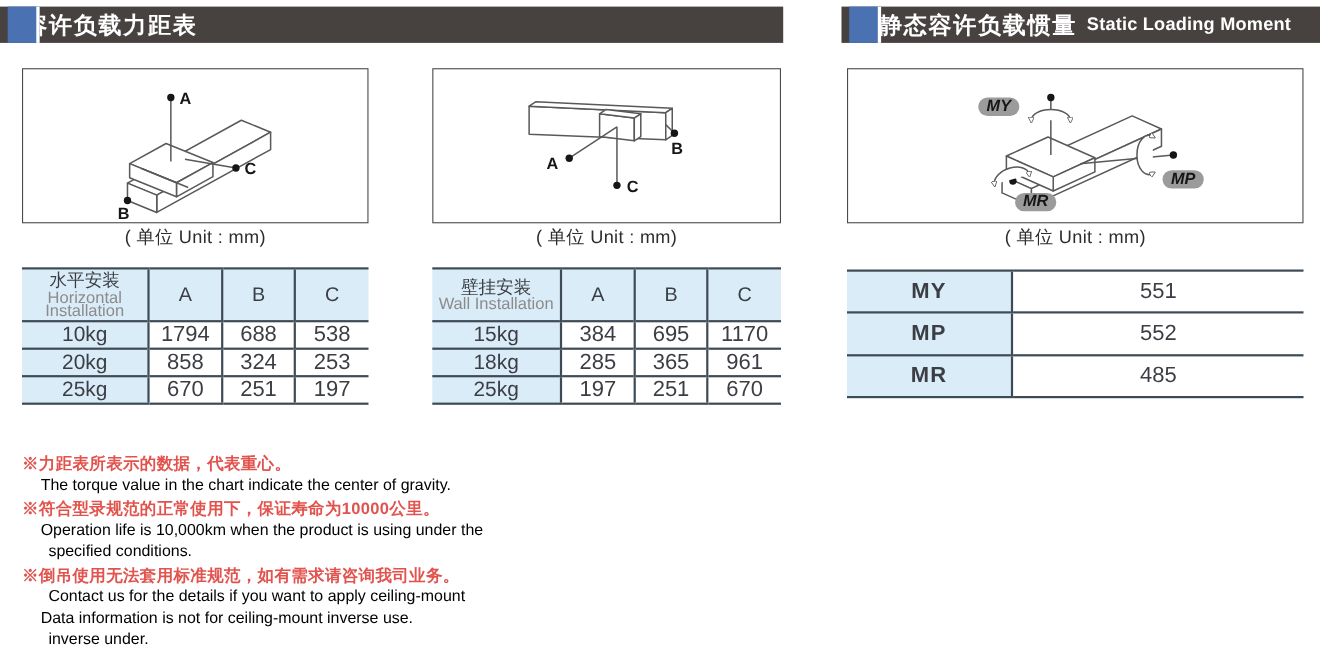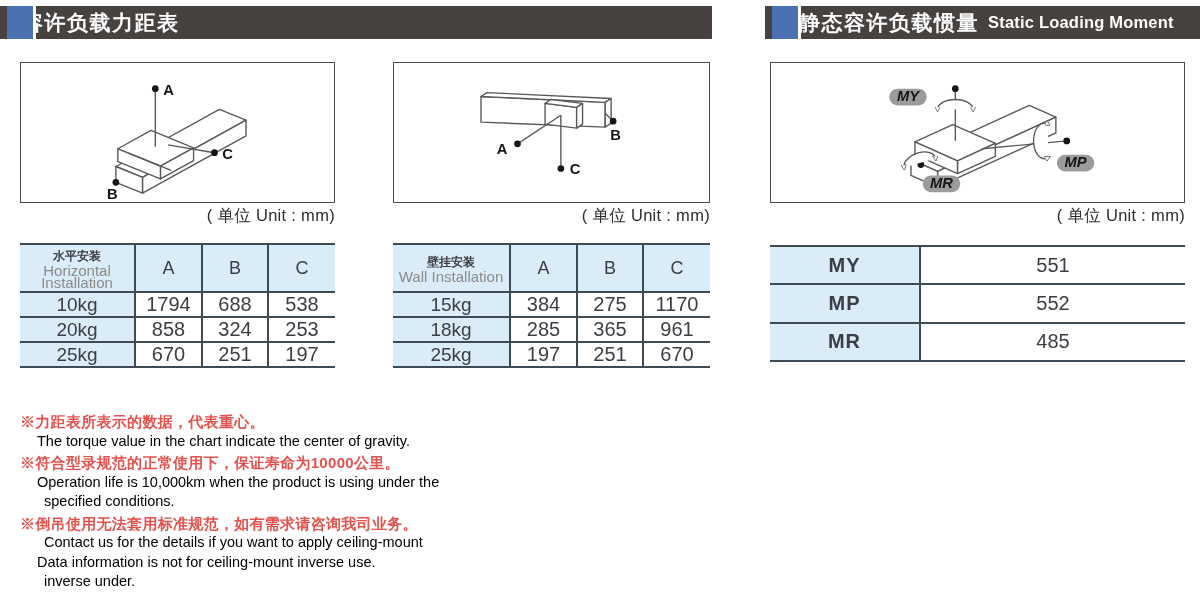--- a/index.html
+++ b/index.html
@@ -16,40 +16,40 @@
   #hbar-left  { left:0;  width:712px; padding-left:22px; }
   #hbar-right { left:765px; width:435px; padding-left:34px; }
 
   
   .dbox { position:absolute; top:62px; height:141px; border:1.5px solid #4a4a4a; background:#fff; }
   #box1 { left:20px;  width:315px; }
   #box2 { left:393px; width:317px; }
   #box3 { left:770px; width:415px; }
   .dbox svg { display:block; width:100%; height:100%; }
 
-  .unit { position:absolute; top:205px; font-size:16.5px; color:#2d2d2d; text-align:right; letter-spacing:.3px; }
+  .unit { position:absolute; top:205px; font-size:16.5px; color:#2d2d2d; text-align:center; letter-spacing:.3px; }
   #unit1 { left:20px;  width:315px; }
   #unit2 { left:393px; width:317px; }
   #unit3 { left:770px; width:415px; }
 
   
   .twrap { position:absolute; }
   #t1 { left:20px;  top:243px; width:315px; }
   #t2 { left:393px; top:243px; width:317px; }
   #t3 { left:770px; top:245px; width:415px; }
   table { border-collapse:collapse; table-layout:fixed; width:100%; }
   td { text-align:center; vertical-align:middle; color:#3b3e44;
        border-top:2px solid #3e4a54; }
   tr:last-child td { border-bottom:2px solid #3e4a54; }
   td + td { border-left:2px solid #3e4a54; }
   tr.hd td { height:48px; background:#daecf8; }
   tr.dr td { height:24px; font-size:20px; background:#fff; }
   tr.dr td.lbl { background:#daecf8; font-size:19px; }
   td.colhead { font-size:18px; }
-  .hzh { font-size:12px; font-weight:700; color:#3b3e44; line-height:18px; }
+  .hzh { font-size:16px; font-weight:400; color:#3b3e44; line-height:18px; }
   .hen { font-size:15px; color:#8b8b8b; line-height:12px; }
   #t3 td.lbl { font-size:20px; font-weight:700; letter-spacing:1px; }
   #t3 tr.dr td { height:38.3px; }
 
   
   #notes { position:absolute; left:20px; top:410px; width:480px; }
   .nzh { color:#e2534e; font-size:15px; font-weight:700; line-height:19.5px; margin-top:2px; letter-spacing:.3px; }
   .nen { color:#000000; font-size:14.5px; line-height:19.5px; padding-left:17px; }
   .nen.ind { padding-left:24px; }
 
@@ -219,21 +219,21 @@
         <div class="hzh">壁挂安装</div>
         <div class="hen">Wall Installation</div>
       </td>
       <td class="colhead">A</td>
       <td class="colhead">B</td>
       <td class="colhead">C</td>
     </tr>
     <tr class="dr">
       <td class="lbl">15kg</td>
       <td>384</td>
-      <td>275</td>
+      <td>695</td>
       <td>1170</td>
     </tr>
     <tr class="dr">
       <td class="lbl">18kg</td>
       <td>285</td>
       <td>365</td>
       <td>961</td>
     </tr>
     <tr class="dr">
       <td class="lbl">25kg</td>

